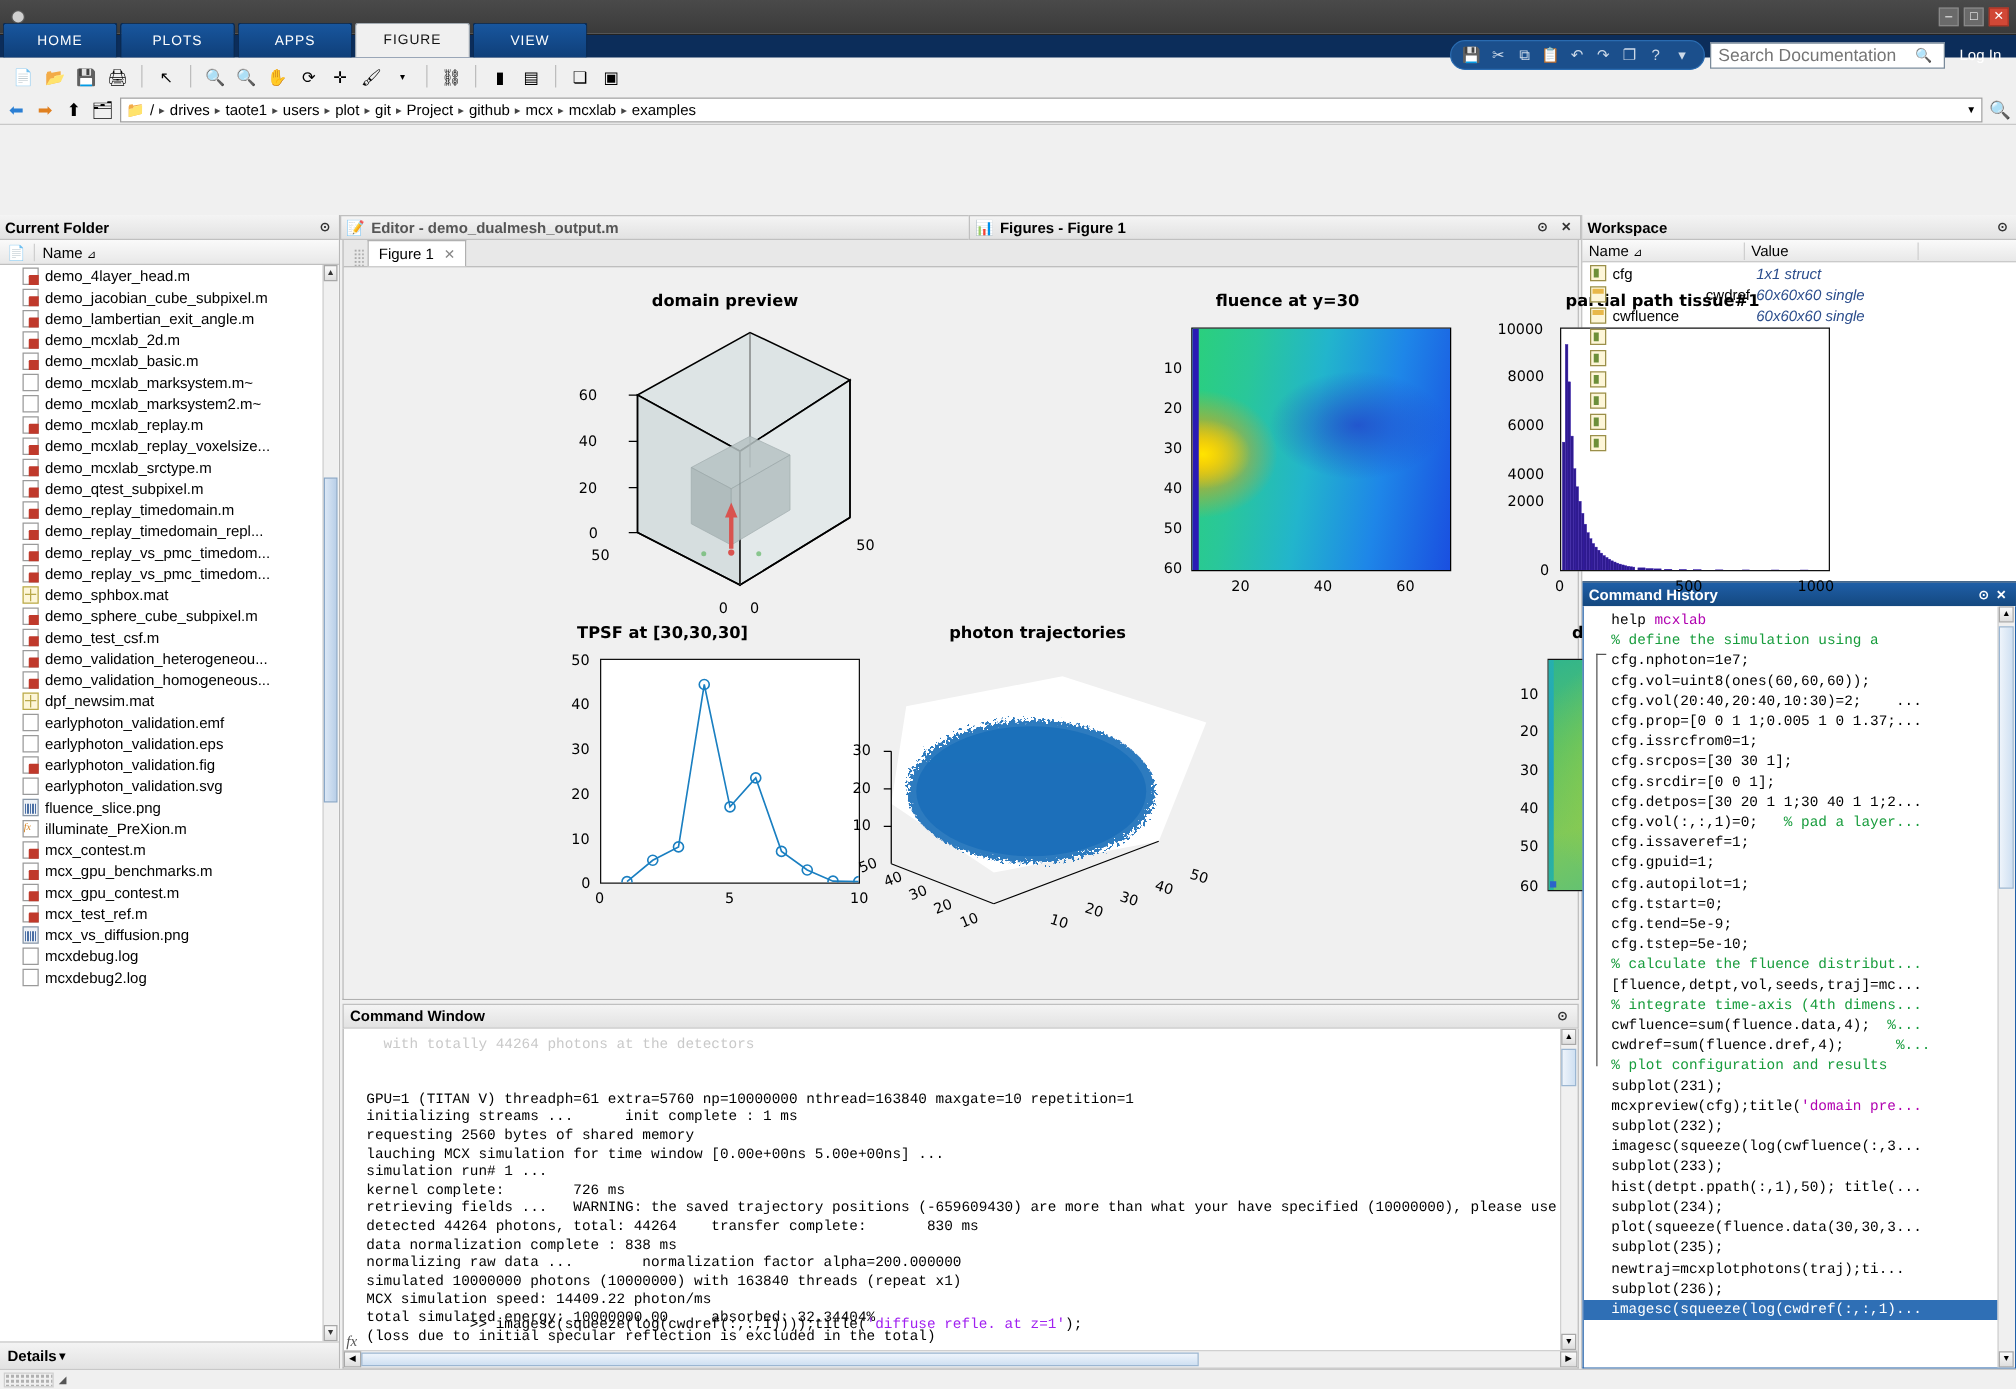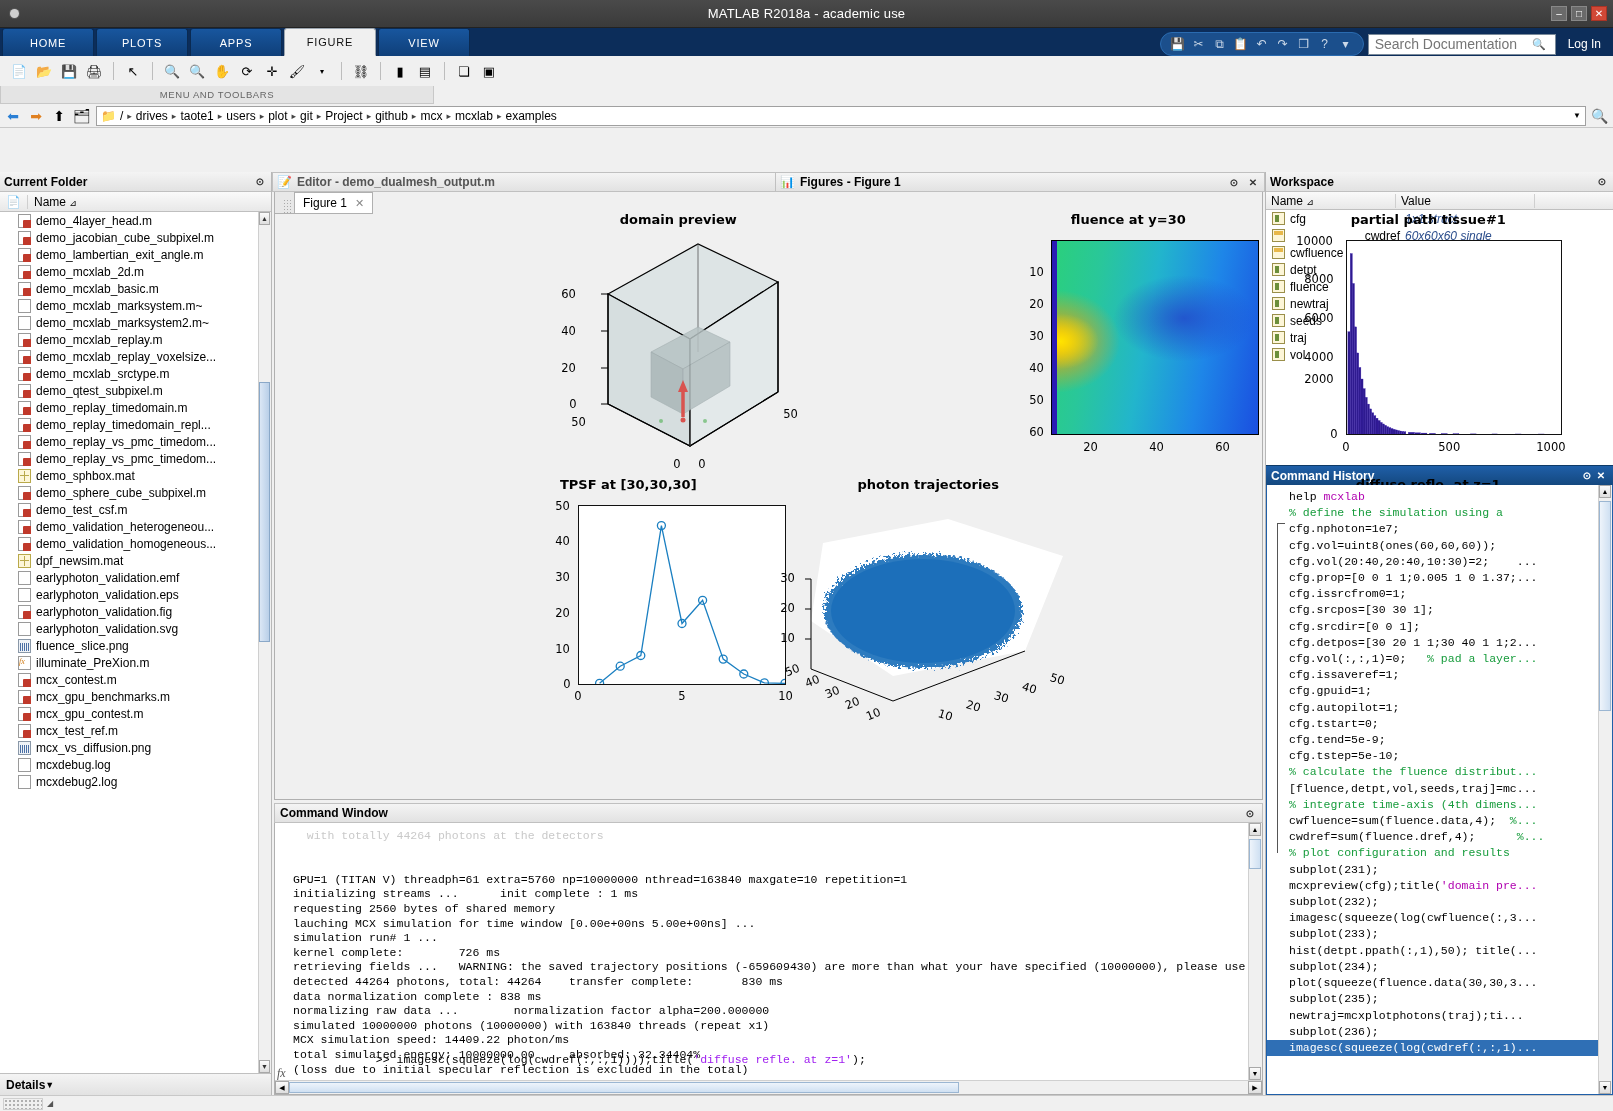--- a/index.html
+++ b/index.html
@@ -24,21 +24,21 @@
   .titlebar .ttl {
     position:absolute; left:0; right:0; text-align:center;
     font-size:13px; letter-spacing:.2px;
   }
   .wbtns { position:absolute; right:6px; display:flex; gap:4px; }
   .wbtn { width:16px; height:15px; background:#6a6a6a; border:1px solid #888;
           color:#fff; font-size:10px; line-height:13px; text-align:center; }
   .wbtn.close { background:#d14836; border-color:#a93426; }
 
   
-  .ribbon { height:28px; background:#0c2d5a; display:flex; align-items:flex-end;
+  .ribbon { height:18px; background:#0c2d5a; display:flex; align-items:flex-end;
             position:relative; }
   .rtab {
     min-width:92px; height:28px; margin-right:2px;
     background:linear-gradient(#18569e,#0f3f79);
     color:#fff; font-size:11px; letter-spacing:.8px;
     display:flex; align-items:center; justify-content:center;
     border:1px solid #0a2a52; border-bottom:none;
     border-radius:3px 3px 0 0;
   }
   .rtab:first-child { margin-left:2px; }
@@ -157,21 +157,21 @@
     display:flex; align-items:center; gap:5px; padding:0 4px;
     font-size:12px; color:#555; font-weight:bold;
   }
   .figtitle {
     width:490px; background:linear-gradient(#f4f4f4,#e2e2e2);
     border:1px solid #c0c0c0;
     display:flex; align-items:center; gap:5px; padding:0 4px;
     font-size:12px; font-weight:bold;
   }
   .figure-area { flex:1; background:#f0f0f0; border:1px solid #b0b0b0;
-                 border-top:none; display:flex; 
+                 border-top:none; display:flex; flex-direction:column;
                  margin:0 2px; min-height:0; }
   .figtabs { height:22px; background:#e8e8e8; display:flex; align-items:flex-end;
              border-bottom:1px solid #b0b0b0; padding-left:8px; }
   .figtab { height:21px; background:#fff; border:1px solid #b0b0b0; border-bottom:none;
             display:flex; align-items:center; gap:8px; padding:0 8px; font-size:12px; }
   .figtab .x { color:#888; font-size:11px; }
   .gripper { width:8px; height:14px; margin:4px 3px 0 0;
       background-image:radial-gradient(#aaa 40%, transparent 41%);
       background-size:3px 3px; }
   .plotcanvas { flex:1; background:#f0f0f0; position:relative; }
@@ -259,21 +259,20 @@
   .tick { font-size:11.5px; font-family:"DejaVu Sans", sans-serif; position:absolute; }
   .axbox { position:absolute; border:1px solid #111; background:#fff; }
 </style>
 </head>
 <body>
 
 <div class="app">
 
   <div class="titlebar">
     <div class="dot"></div>
-    <div class="ttl">MATLAB R2018a - academic use</div>
     <div class="wbtns">
       <div class="wbtn">–</div>
       <div class="wbtn">□</div>
       <div class="wbtn close">✕</div>
     </div>
   </div>
 
   <div class="ribbon">
     <div class="rtab">HOME</div>
     <div class="rtab">PLOTS</div>
@@ -317,21 +316,20 @@
     <div class="tbtn" style="font-size:8px">▾</div>
     <div class="tsep"></div>
     <div class="tbtn">⛓</div>
     <div class="tsep"></div>
     <div class="tbtn">▮</div>
     <div class="tbtn">▤</div>
     <div class="tsep"></div>
     <div class="tbtn">❏</div>
     <div class="tbtn">▣</div>
   </div>
-  <div class="menubars-label">MENU AND TOOLBARS</div>
 
   <div class="pathbar">
     <div class="nav-ico" style="color:#2a7fd4">⬅</div>
     <div class="nav-ico" style="color:#e08020">➡</div>
     <div class="nav-ico">⬆</div>
     <div class="nav-ico">🗂</div>
     <div class="pathfield">
       <span>📁</span>
       <span class="crumb">/</span>
       <span class="crumb-sep">▸</span>

